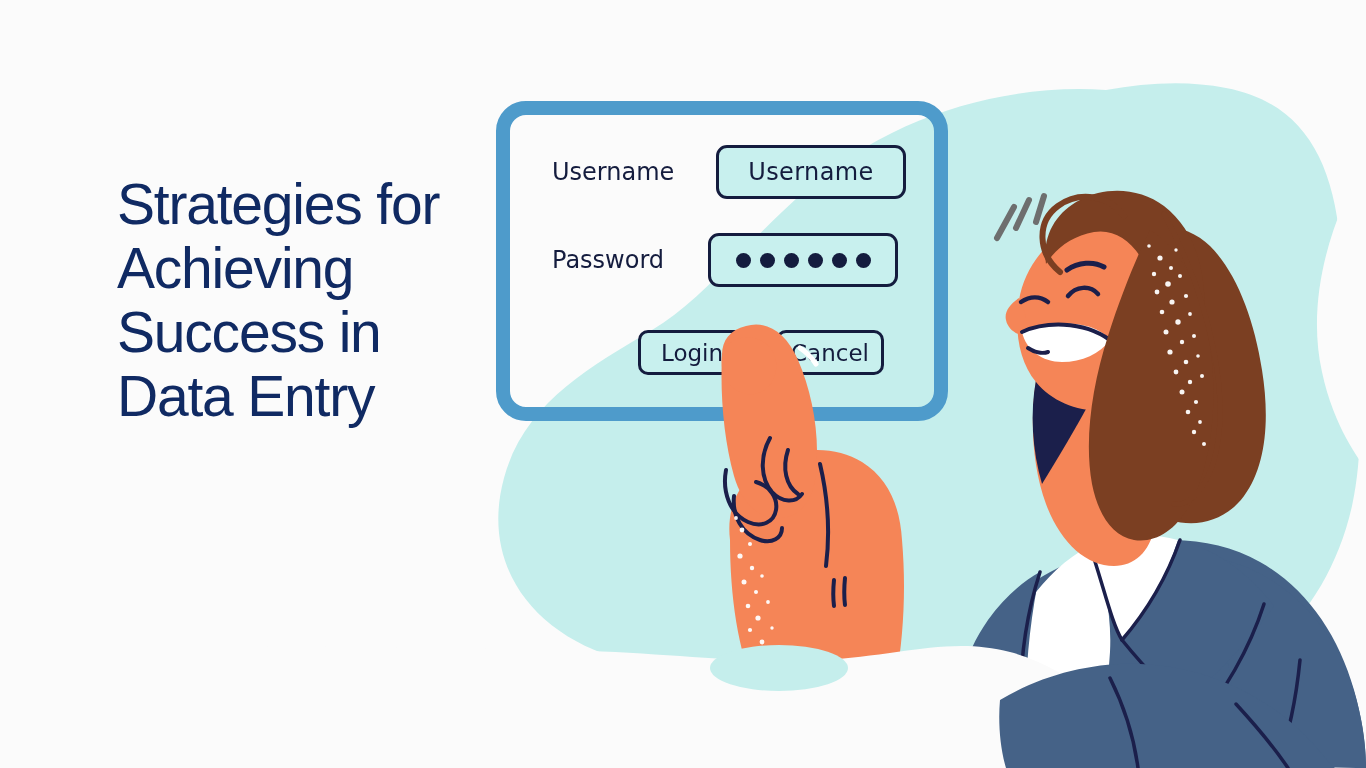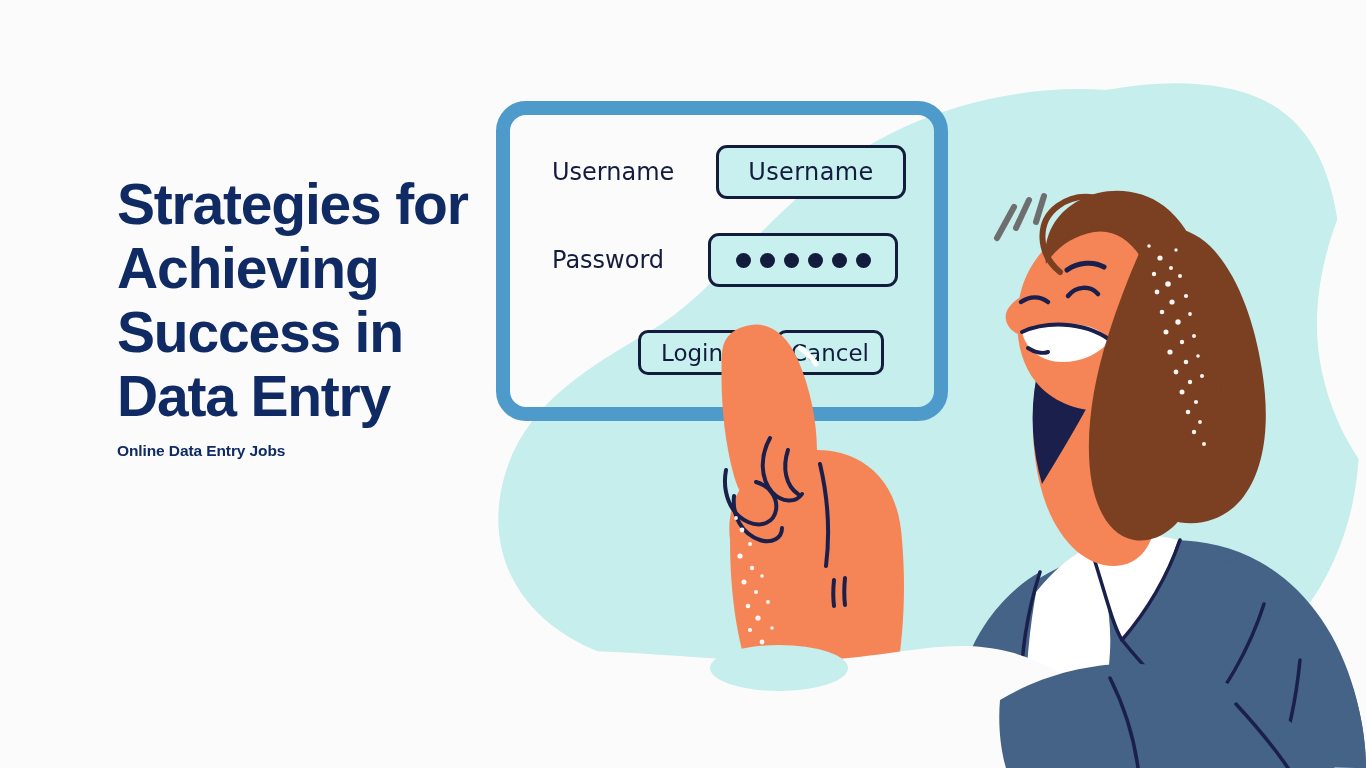--- a/index.html
+++ b/index.html
@@ -27,21 +27,21 @@
   
   .headline-block {
     position: absolute;
     left: 117px;
     top: 172px;
     width: 430px;
   }
   .headline {
     margin: 0;
     font-family: "Liberation Sans", sans-serif;
-    font-weight: 700;
+    font-weight: 400;
     font-size: 57px;
     line-height: 64px;
     letter-spacing: -1.2px;
     color: #102a63;
     white-space: pre-line;
   }
   .subhead {
     margin: 14px 0 0 0;
     font-family: "Liberation Sans", sans-serif;
     font-weight: 700;
@@ -170,21 +170,20 @@
              C1334,428 1360,460 1366,470 Z"></path>
 
     <ellipse cx="779" cy="668" rx="69" ry="22" fill="#c5eeec"></ellipse>
   </svg>
 
   <div class="headline-block">
     <h1 class="headline">Strategies for
 Achieving
 Success in
 Data Entry</h1>
-    <p class="subhead">Online Data Entry Jobs</p>
   </div>
 
   <div class="login-card">
     <div class="login-inner">
 
       <div class="field-row username">
         <span class="field-label">Username</span>
         <div class="field-box">
           <span class="field-value">Username</span>
         </div>

